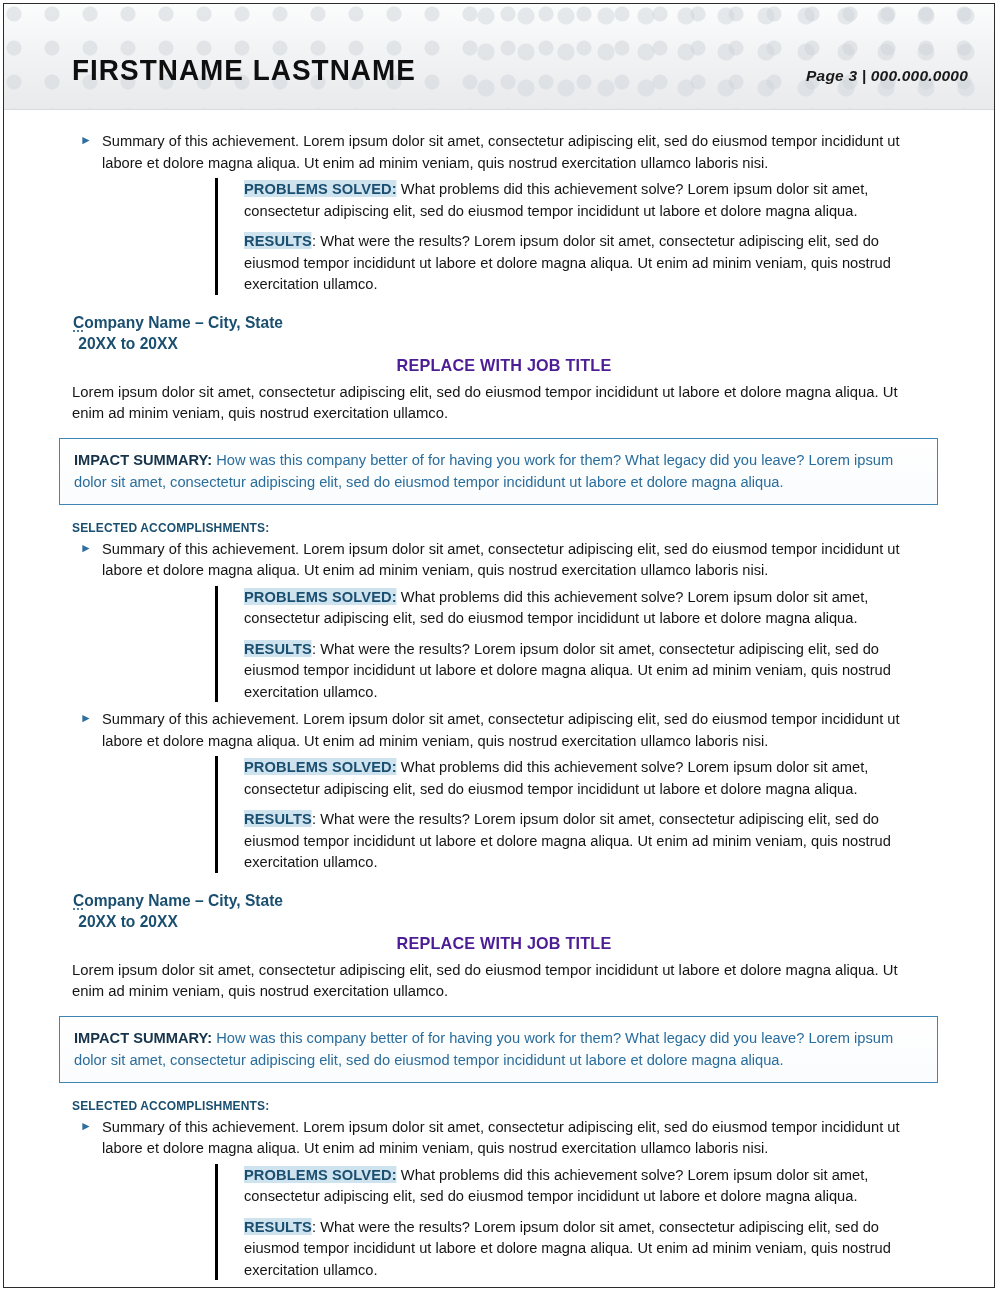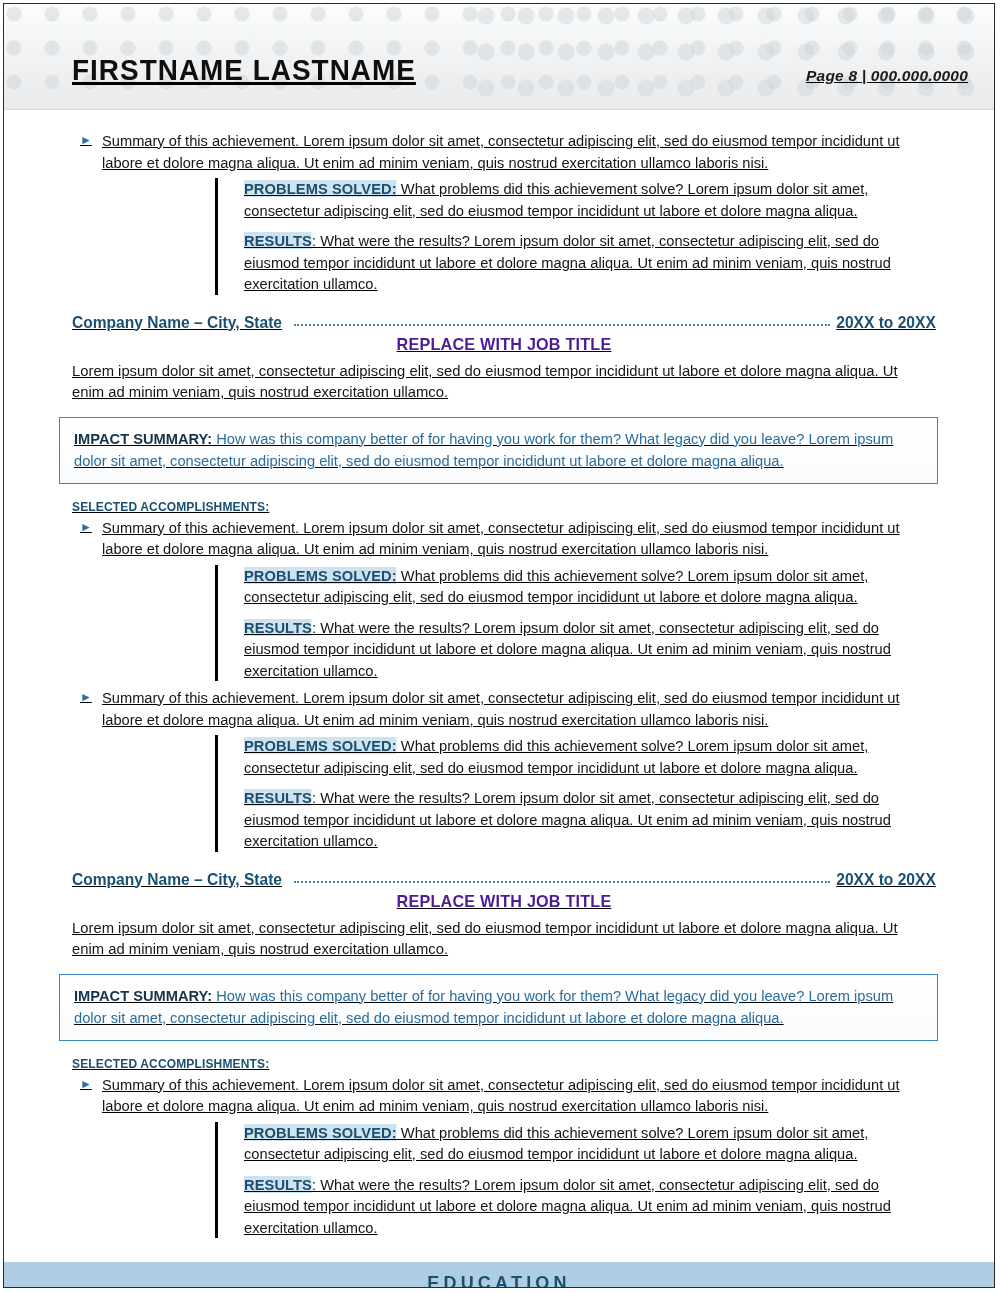--- a/index.html
+++ b/index.html
@@ -19,21 +19,20 @@
   .page {
     position: absolute;
     left: 3px;
     top: 3px;
     width: 992px;
     height: 1285px;
     border: 1px solid #2b2b2b;
     box-sizing: border-box;
     background: #ffffff;
     overflow: hidden;
-    text-decoration: underline;
   }
 
   
   .header {
     position: relative;
     height: 105px;
     background:
       radial-gradient(circle at 10px 10px, rgba(210,215,220,0.55) 7px, rgba(0,0,0,0) 8px) 0 0 / 38px 34px,
       linear-gradient(180deg, #fbfcfc 0%, #f2f3f4 45%, #e9eaec 100%);
     border-bottom: 1px solid #d8dade;
@@ -141,20 +140,21 @@
   
   .company-line {
     display: flex;
     align-items: baseline;
     margin-top: 18px;
     font-family: "Liberation Sans Narrow", "Liberation Sans", sans-serif;
     font-size: 16.4px;
     font-weight: 700;
     color: #1b4f70;
     white-space: nowrap;
+    flex-direction: column;
   }
   .company-name { transform: scaleX(0.95); transform-origin: left bottom; }
   .leader {
     flex: 1;
     margin: 0 1px;
     height: 1px;
     position: relative;
     top: -2px;
     border-bottom: 2px dotted #4f7d9e;
     min-width: 10px;
@@ -236,21 +236,21 @@
 </style>
 </head>
 <body>
 
 <div class="page">
 
   <div class="header">
     <div class="header-dots"></div>
     <div class="header-inner">
       <div class="name">FIRSTNAME LASTNAME</div>
-      <div class="page-meta">Page 8 | 000.000.0000</div>
+      <div class="page-meta">Page 3 | 000.000.0000</div>
     </div>
   </div>
 
   <div class="body">
 
     <div class="spacer-top"></div>
 
     <div class="bullet-row">
       <div class="bullet-glyph">►</div>
       <div class="bullet-text">Summary of this achievement. Lorem ipsum dolor sit amet, consectetur adipiscing elit, sed do eiusmod tempor incididunt ut labore et dolore magna aliqua. Ut enim ad minim veniam, quis nostrud exercitation ullamco laboris nisi.</div>

